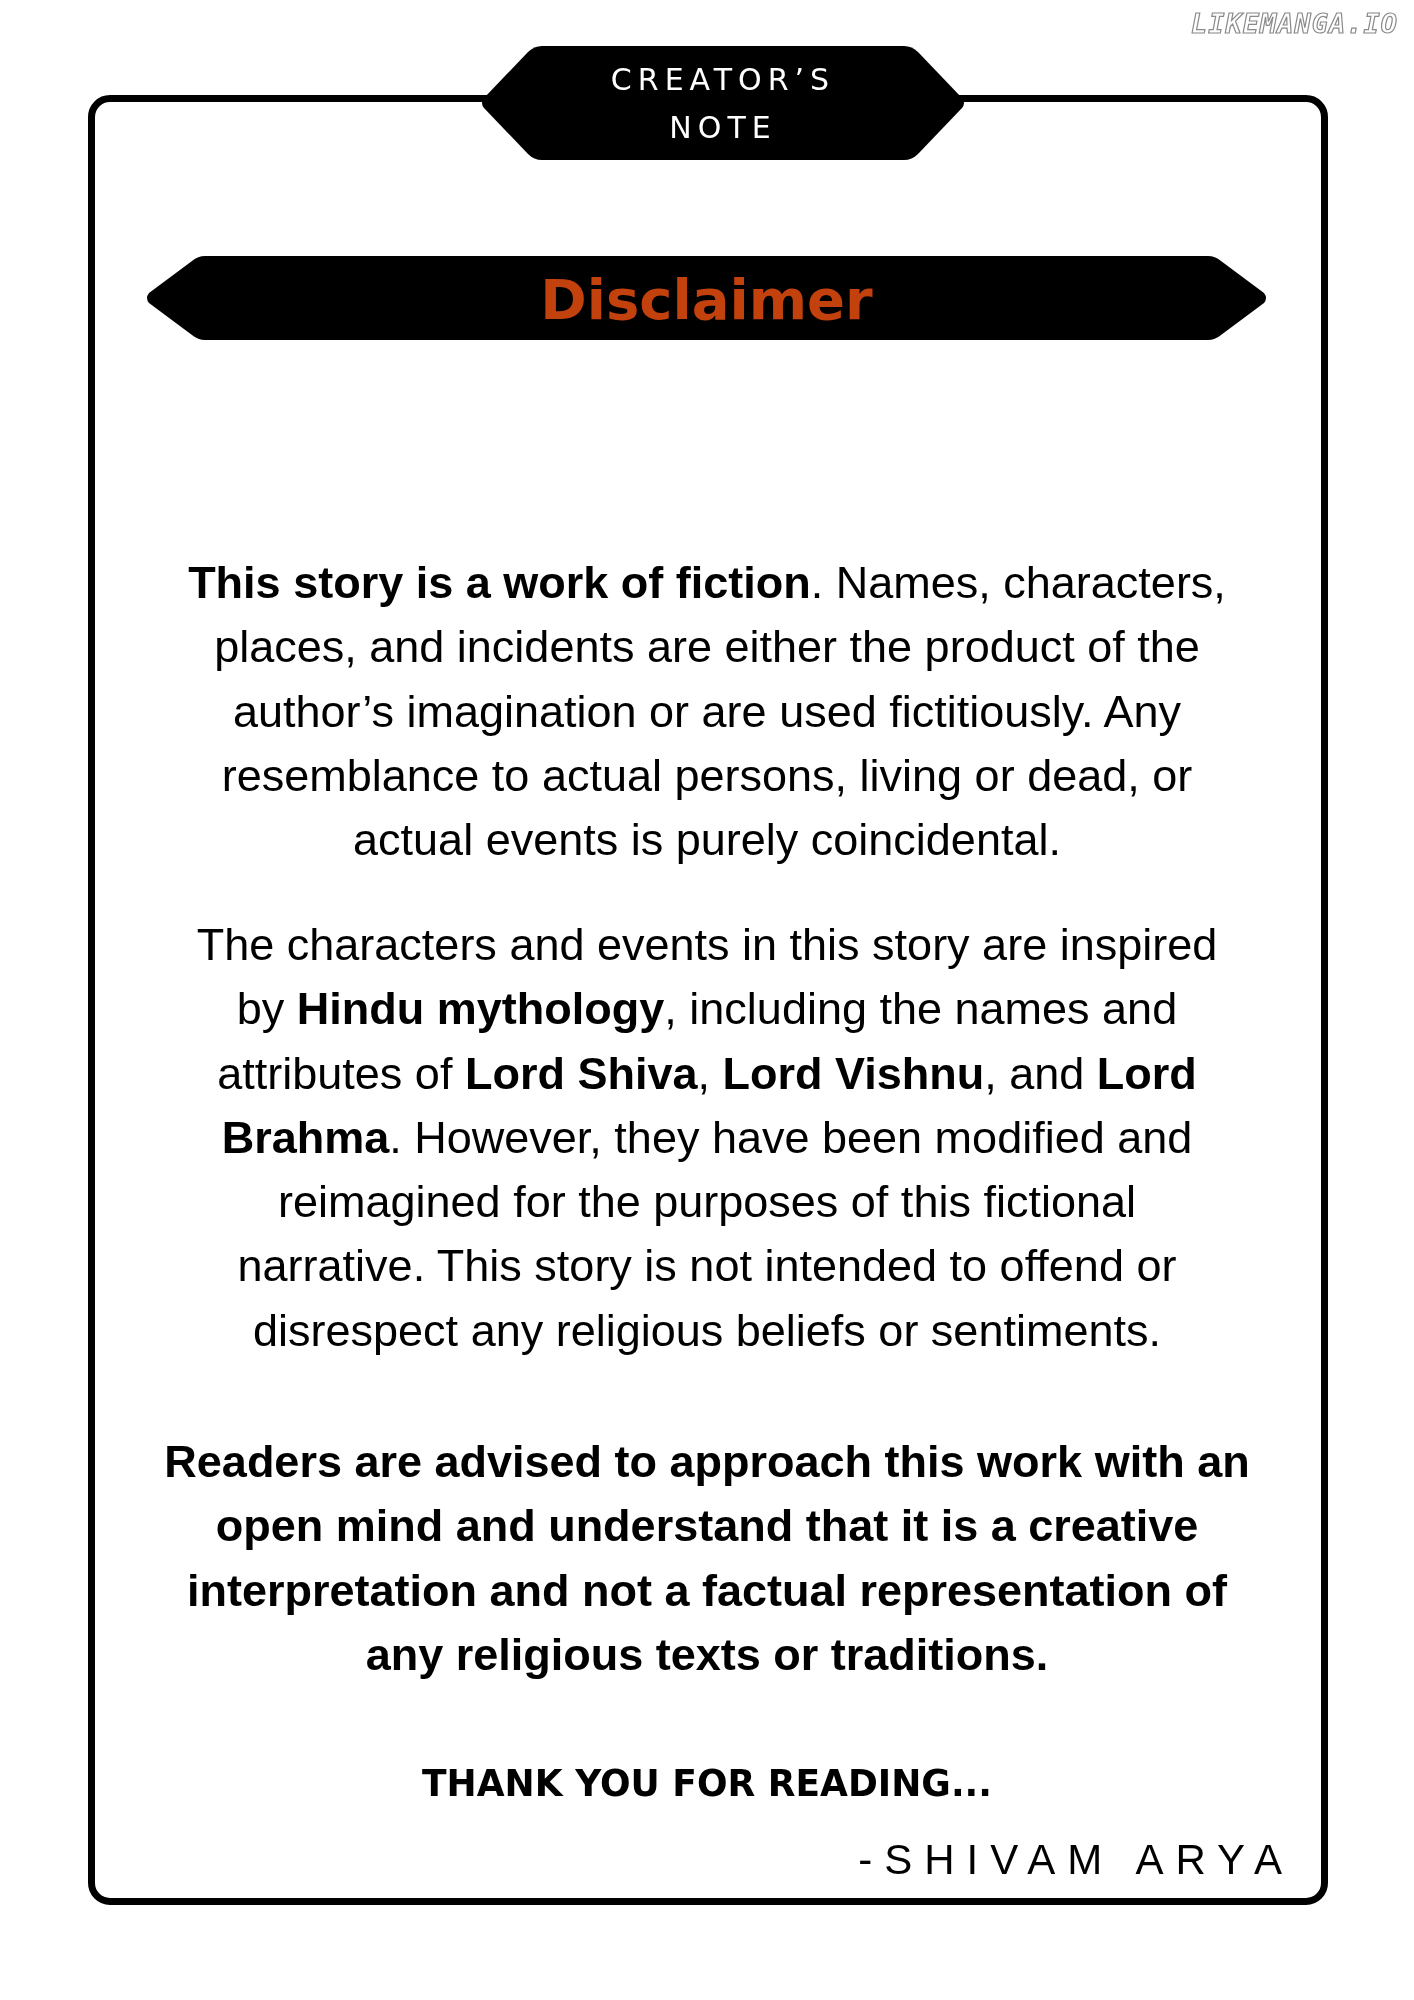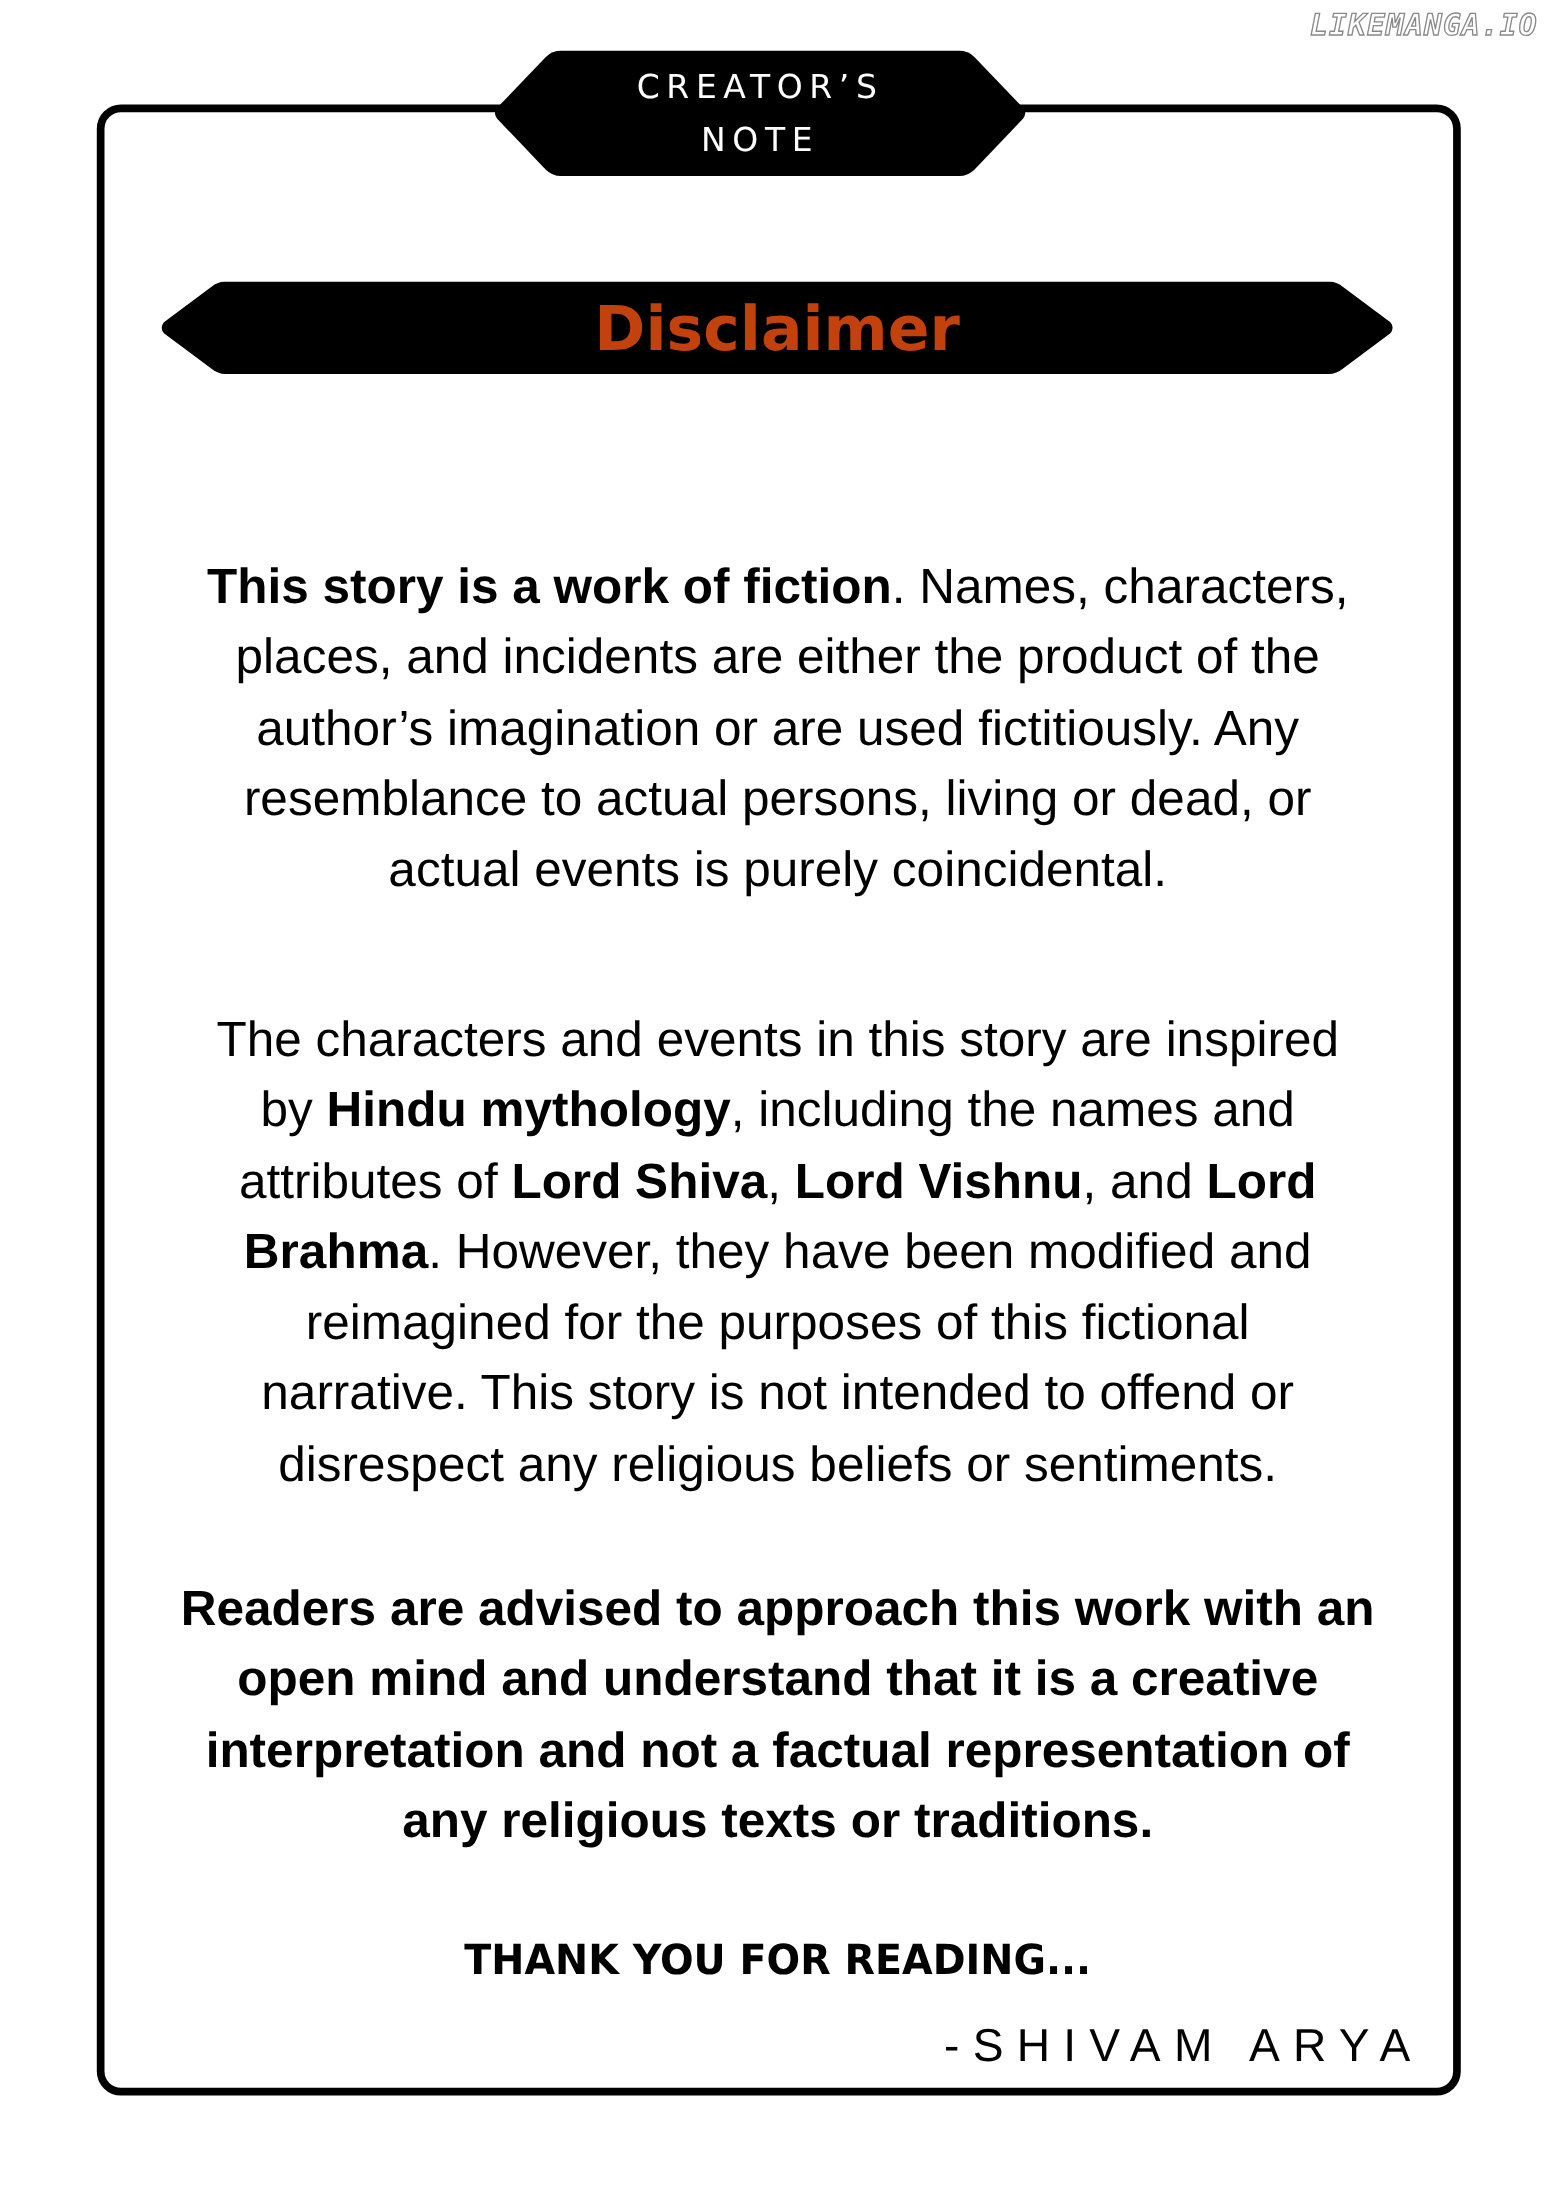--- a/index.html
+++ b/index.html
@@ -13,21 +13,21 @@
       color: #ffffff; letter-spacing: 1px;
       -webkit-text-stroke: 1.2px #8a8a8a;
     }
 
     .frame {
       position: absolute; left: 88px; top: 95px; width: 1240px; height: 1810px;
       border: 7px solid #000; border-radius: 22px;
     }
 
     .creator-badge {
-      position: absolute; left: 448px; top: 46px; width: 486px; height: 114px;
+      position: absolute; left: 480px; top: 46px; width: 486px; height: 114px;
     }
     .creator-badge svg { position: absolute; left: 0; top: 0; }
     .creator-badge .label {
       position: absolute; left: 0; top: 10px; width: 100%;
       text-align: center; color: #fff;
       font-family: "DejaVu Sans", sans-serif; font-size: 30px;
       letter-spacing: 6px; line-height: 48px;
     }
 
     .title-banner {
@@ -43,21 +43,21 @@
     }
 
     .para {
       position: absolute; left: 120px; width: 1174px;
       text-align: center; font-size: 45px; line-height: 64.3px;
       font-family: "Liberation Sans", sans-serif;
     }
     .para .line { display: block; white-space: nowrap; }
     .b { font-weight: bold; }
     .u { text-decoration-thickness: 3px; text-underline-offset: 6px; }
-    .p1 { top: 501px; }
+    .p1 { top: 551px; }
     .p2 { top: 913px; }
     .p3 { top: 1430px; font-weight: bold; }
 
     .thanks {
       position: absolute; left: 0; width: 1414px; top: 1762px;
       text-align: center; font-family: "DejaVu Sans", sans-serif;
       font-weight: bold; font-size: 36px; letter-spacing: 0px;
       transform: scaleY(1.05);
     }
 

